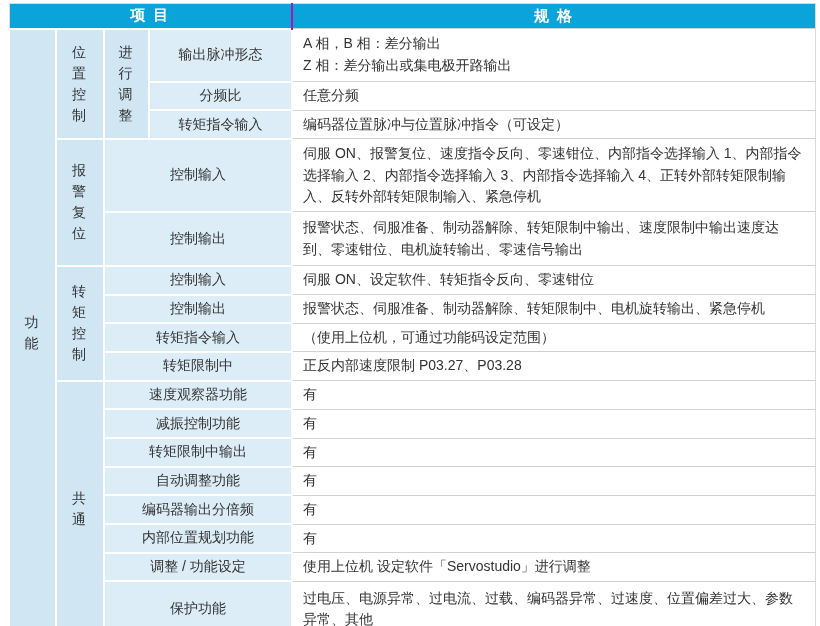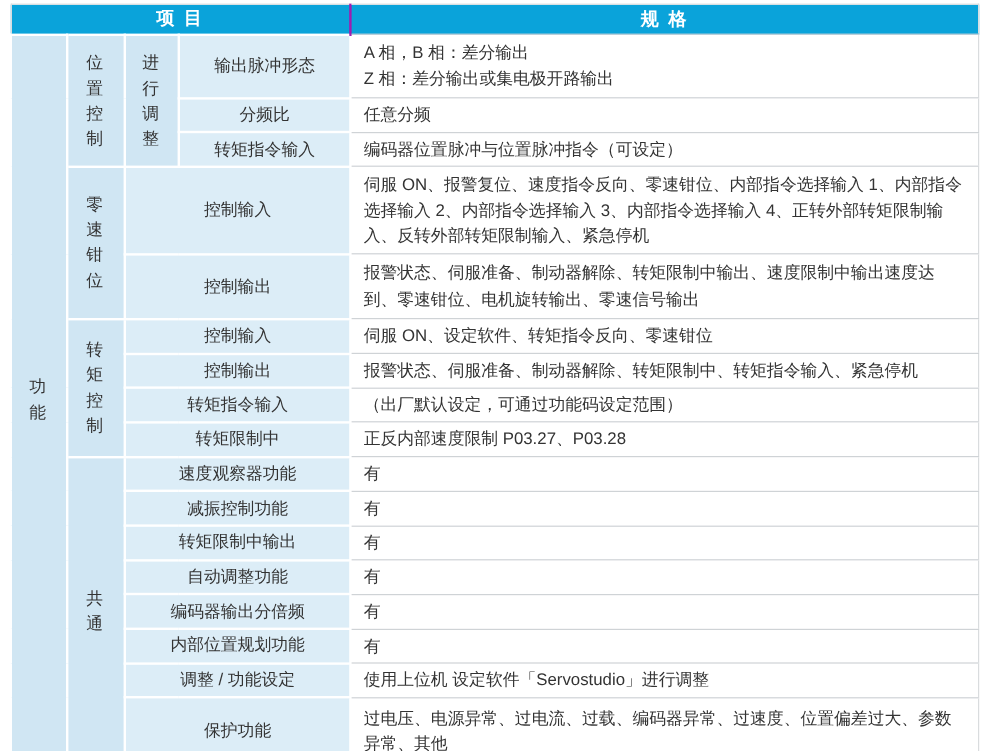--- a/index.html
+++ b/index.html
@@ -99,40 +99,40 @@
     </tr>
     <tr class="rh27">
       <td class="lcell">分频比</td>
       <td class="scell">任意分频</td>
     </tr>
     <tr class="rh27">
       <td class="lcell">转矩指令输入</td>
       <td class="scell">编码器位置脉冲与位置脉冲指令（可设定）</td>
     </tr>
     <tr class="rh73">
-      <td class="gcell" rowspan="2"><span class="vtext">零速钳位</span></td>
+      <td class="gcell" rowspan="2"><span class="vtext">报警复位</span></td>
       <td class="lcell" colspan="2">控制输入</td>
       <td class="scell">伺服 ON、报警复位、速度指令反向、零速钳位、内部指令选择输入 1、内部指令选择输入 2、内部指令选择输入 3、内部指令选择输入 4、正转外部转矩限制输入、反转外部转矩限制输入、紧急停机</td>
     </tr>
     <tr class="rh54">
       <td class="lcell" colspan="2">控制输出</td>
       <td class="scell">报警状态、伺服准备、制动器解除、转矩限制中输出、速度限制中输出速度达到、零速钳位、电机旋转输出、零速信号输出</td>
     </tr>
     <tr class="rh27">
       <td class="gcell" rowspan="4"><span class="vtext">转矩控制</span></td>
       <td class="lcell" colspan="2">控制输入</td>
       <td class="scell">伺服 ON、设定软件、转矩指令反向、零速钳位</td>
     </tr>
     <tr class="rh27">
       <td class="lcell" colspan="2">控制输出</td>
-      <td class="scell">报警状态、伺服准备、制动器解除、转矩限制中、转矩指令输入、紧急停机</td>
+      <td class="scell">报警状态、伺服准备、制动器解除、转矩限制中、电机旋转输出、紧急停机</td>
     </tr>
     <tr class="rh27">
       <td class="lcell" colspan="2">转矩指令输入</td>
-      <td class="scell">（出厂默认设定，可通过功能码设定范围）</td>
+      <td class="scell">（使用上位机，可通过功能码设定范围）</td>
     </tr>
     <tr class="rh27">
       <td class="lcell" colspan="2">转矩限制中</td>
       <td class="scell">正反内部速度限制 P03.27、P03.28</td>
     </tr>
     <tr class="rh27">
       <td class="gcell" rowspan="8"><span class="vtext">共通</span></td>
       <td class="lcell" colspan="2">速度观察器功能</td>
       <td class="scell">有</td>
     </tr>

